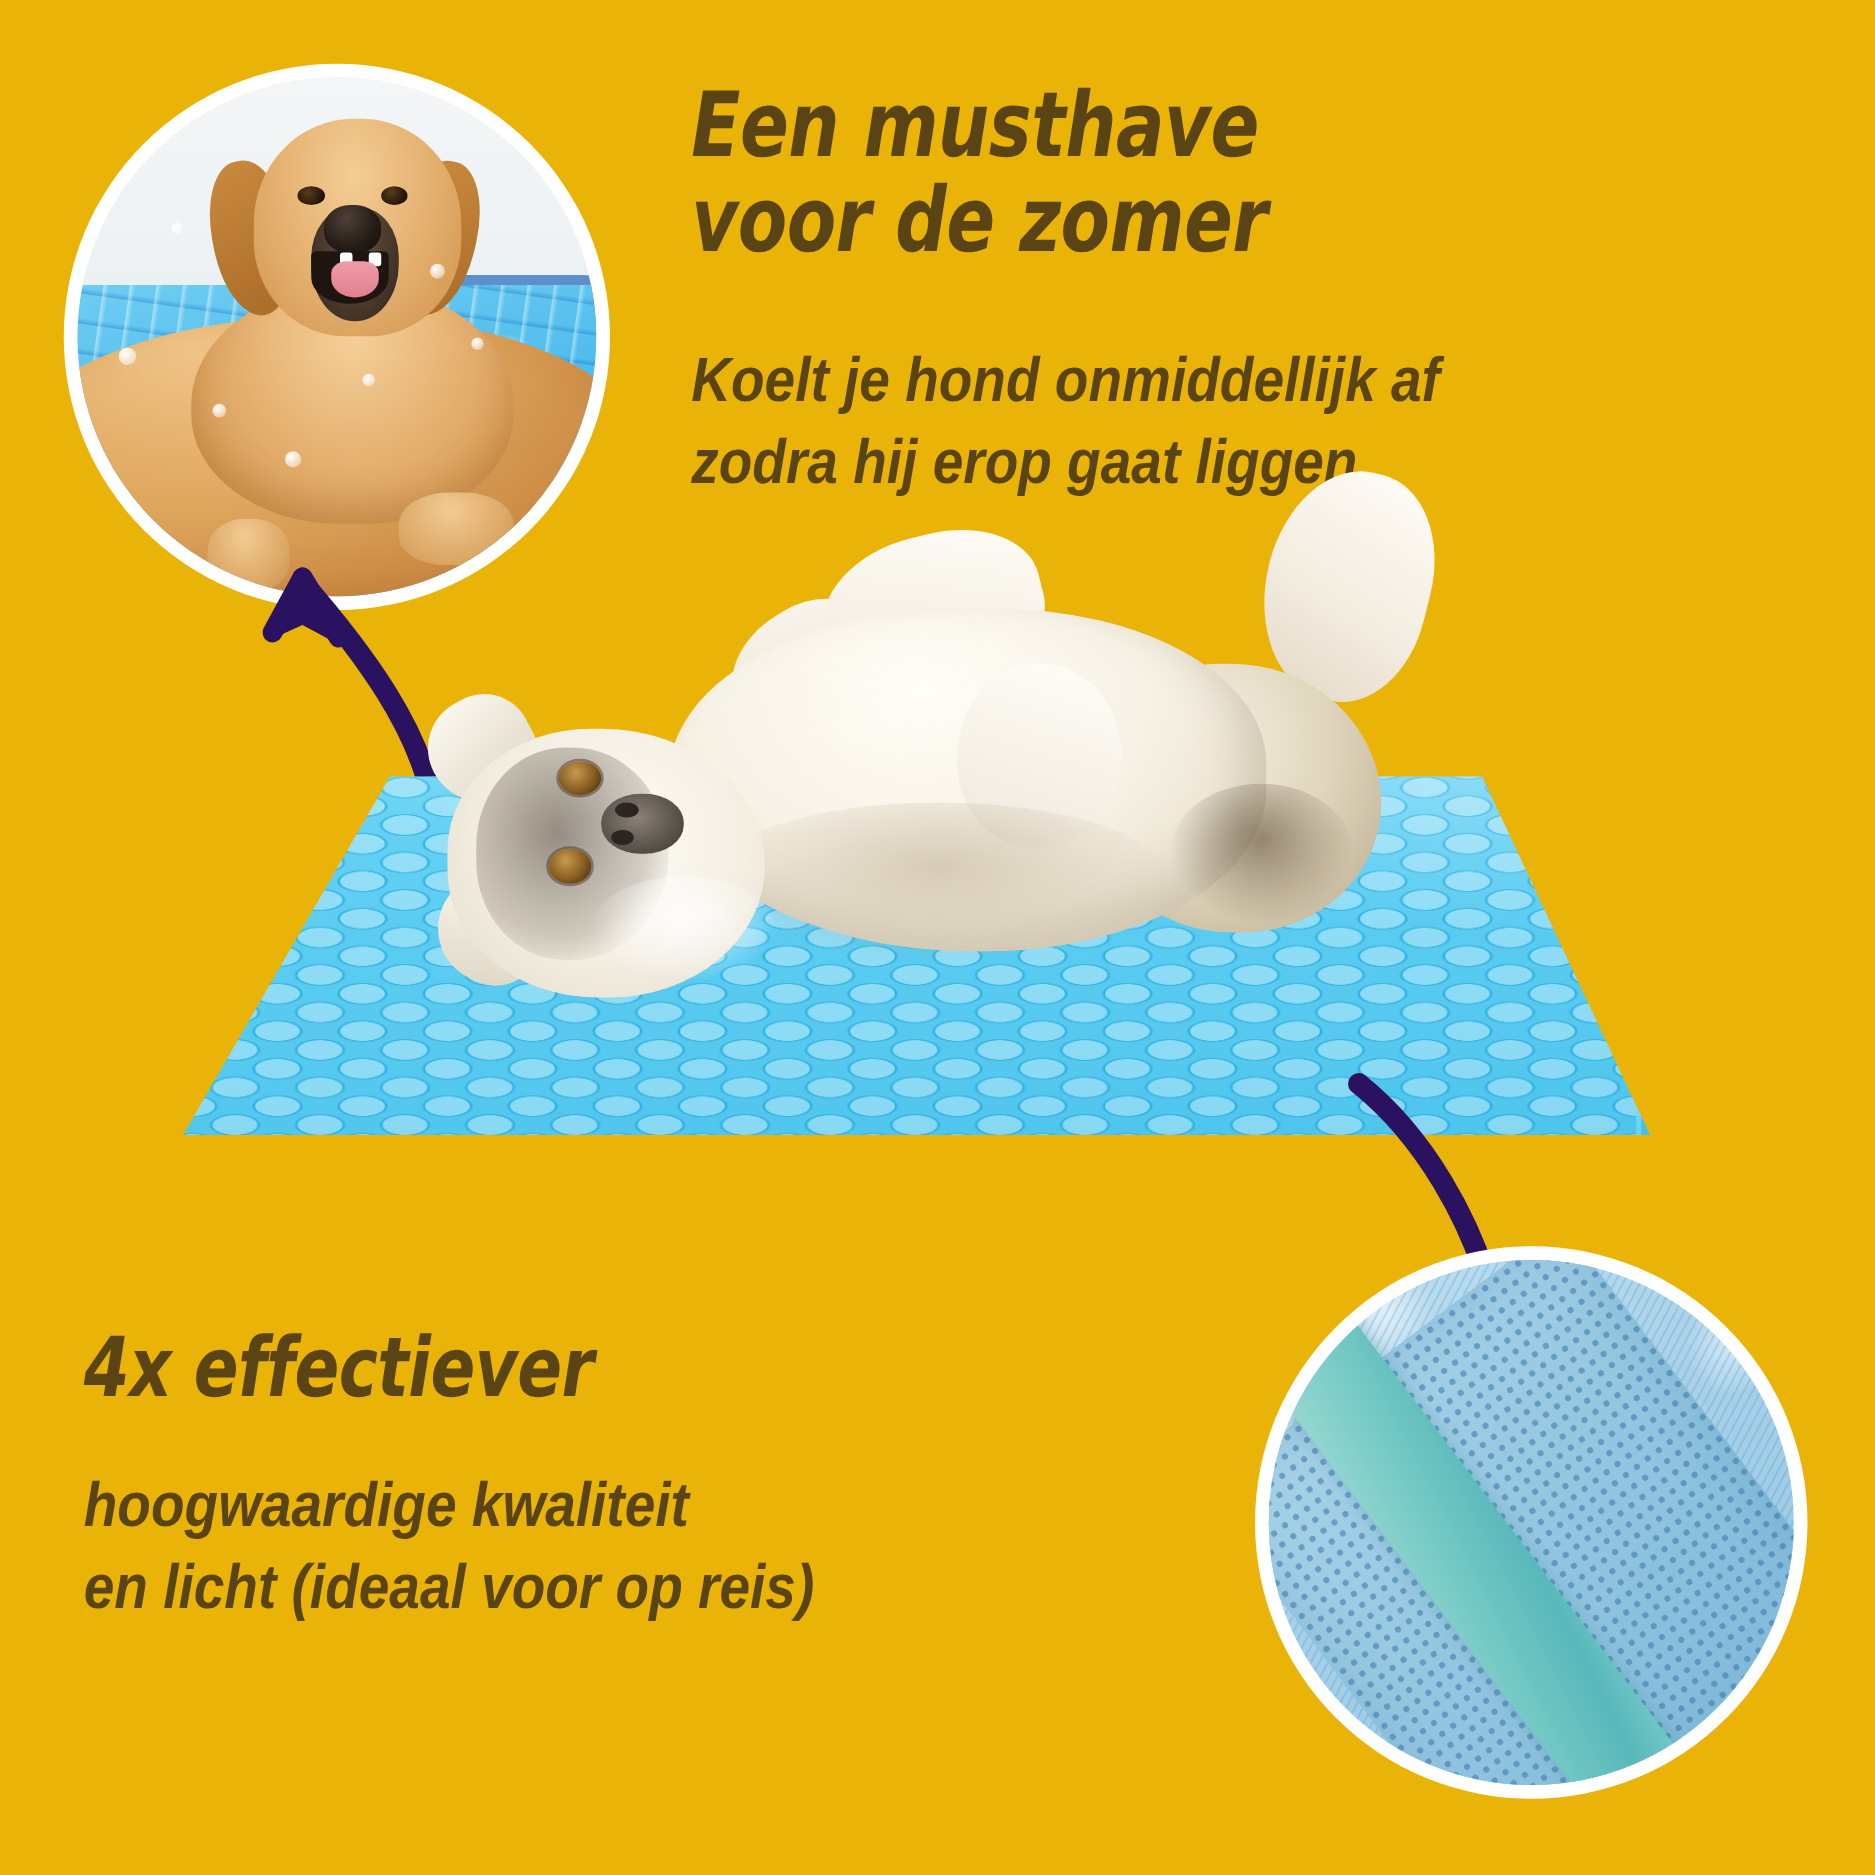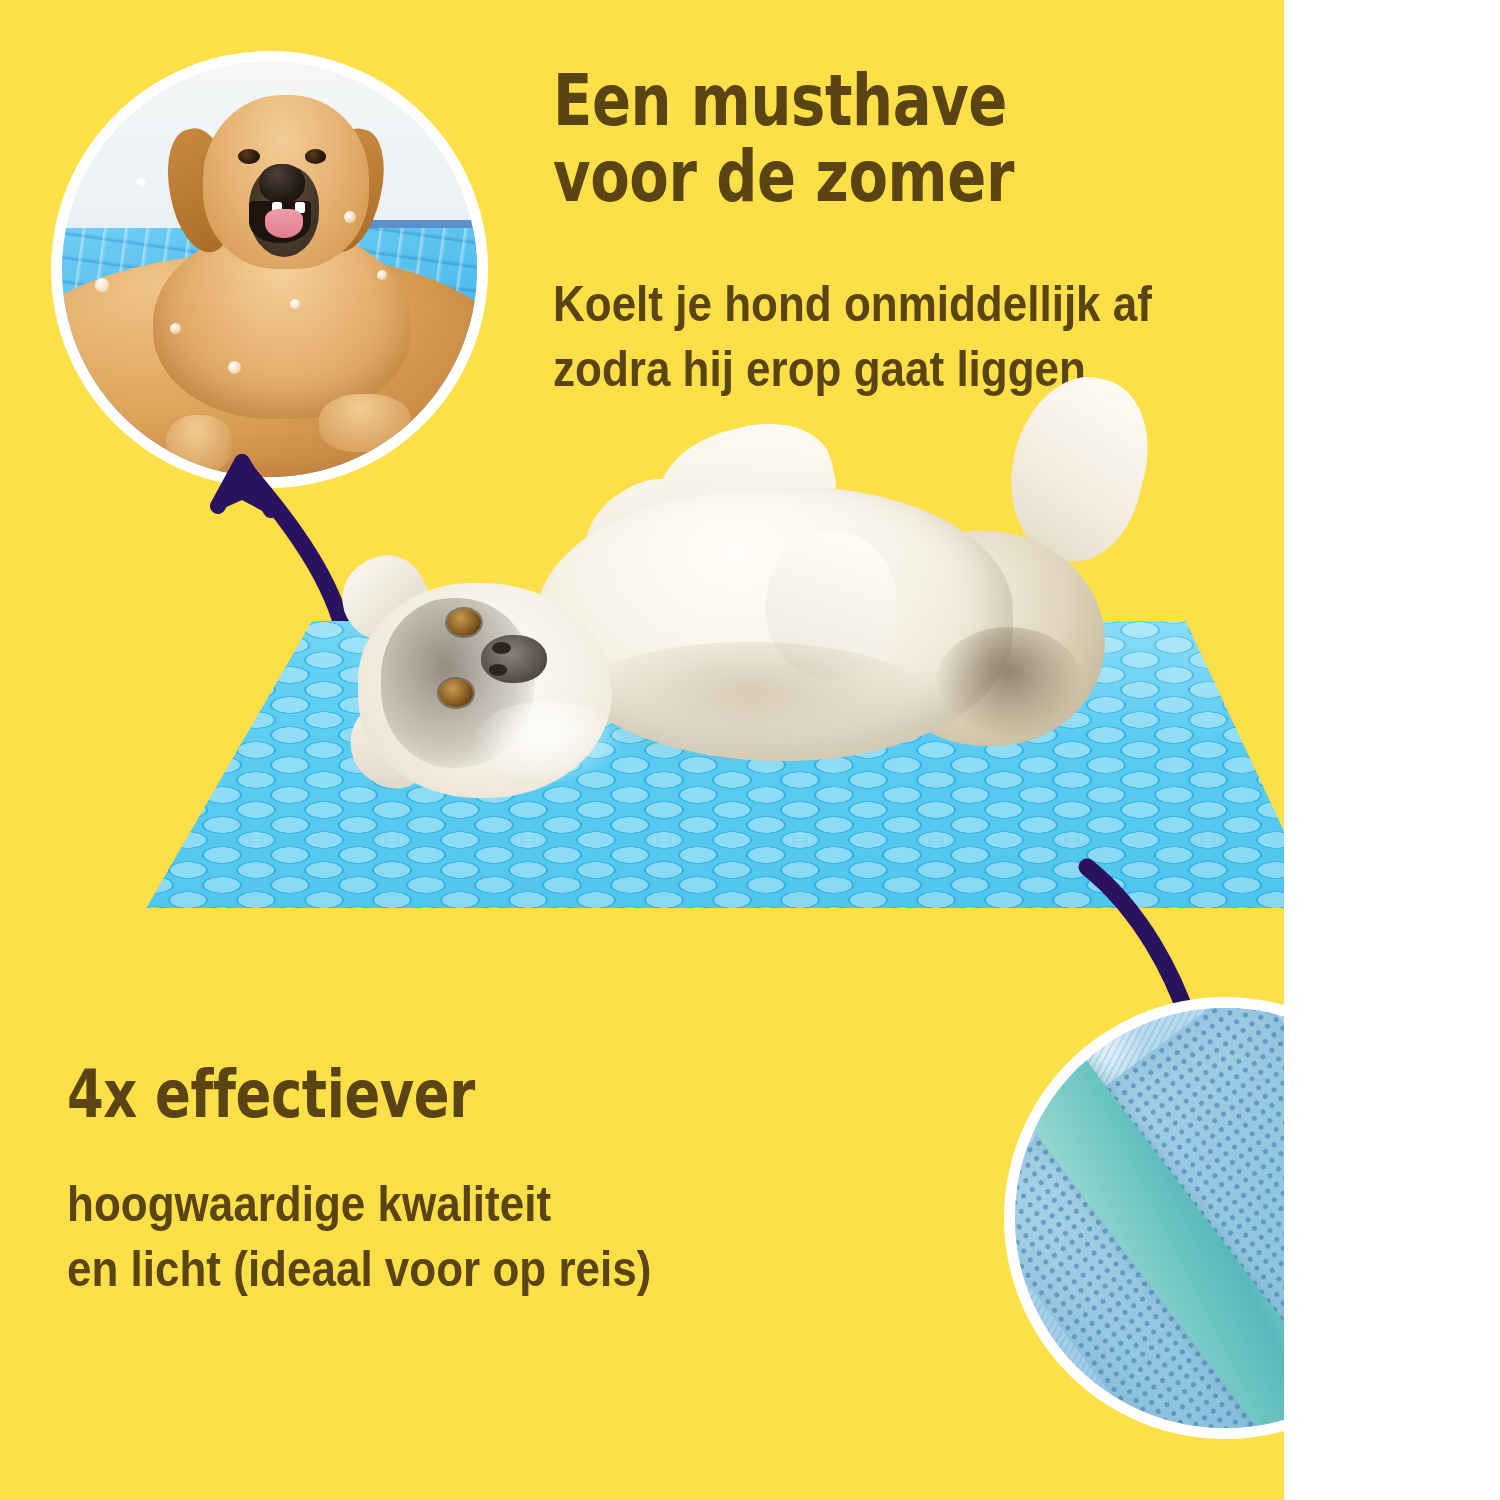--- a/index.html
+++ b/index.html
@@ -2,25 +2,26 @@
 <html><head>
 <meta charset="utf-8">
 <style>
   html, body {
     margin: 0;
     padding: 0;
     background: #ffffff;
   }
   #poster {
     position: relative;
-    width: 1284px;
+    width: 1500px;
     height: 1500px;
     overflow: hidden;
-    background: #fde047;
+    background: #eab308;
     font-family: "Liberation Sans", sans-serif;
+    font-style: italic;
     -webkit-font-smoothing: antialiased;
   }
 
   
   .headline {
     position: absolute;
     color: #5a4413;
     font-family: "DejaVu Sans", sans-serif;
     font-weight: bold;
     letter-spacing: -0.5px;

